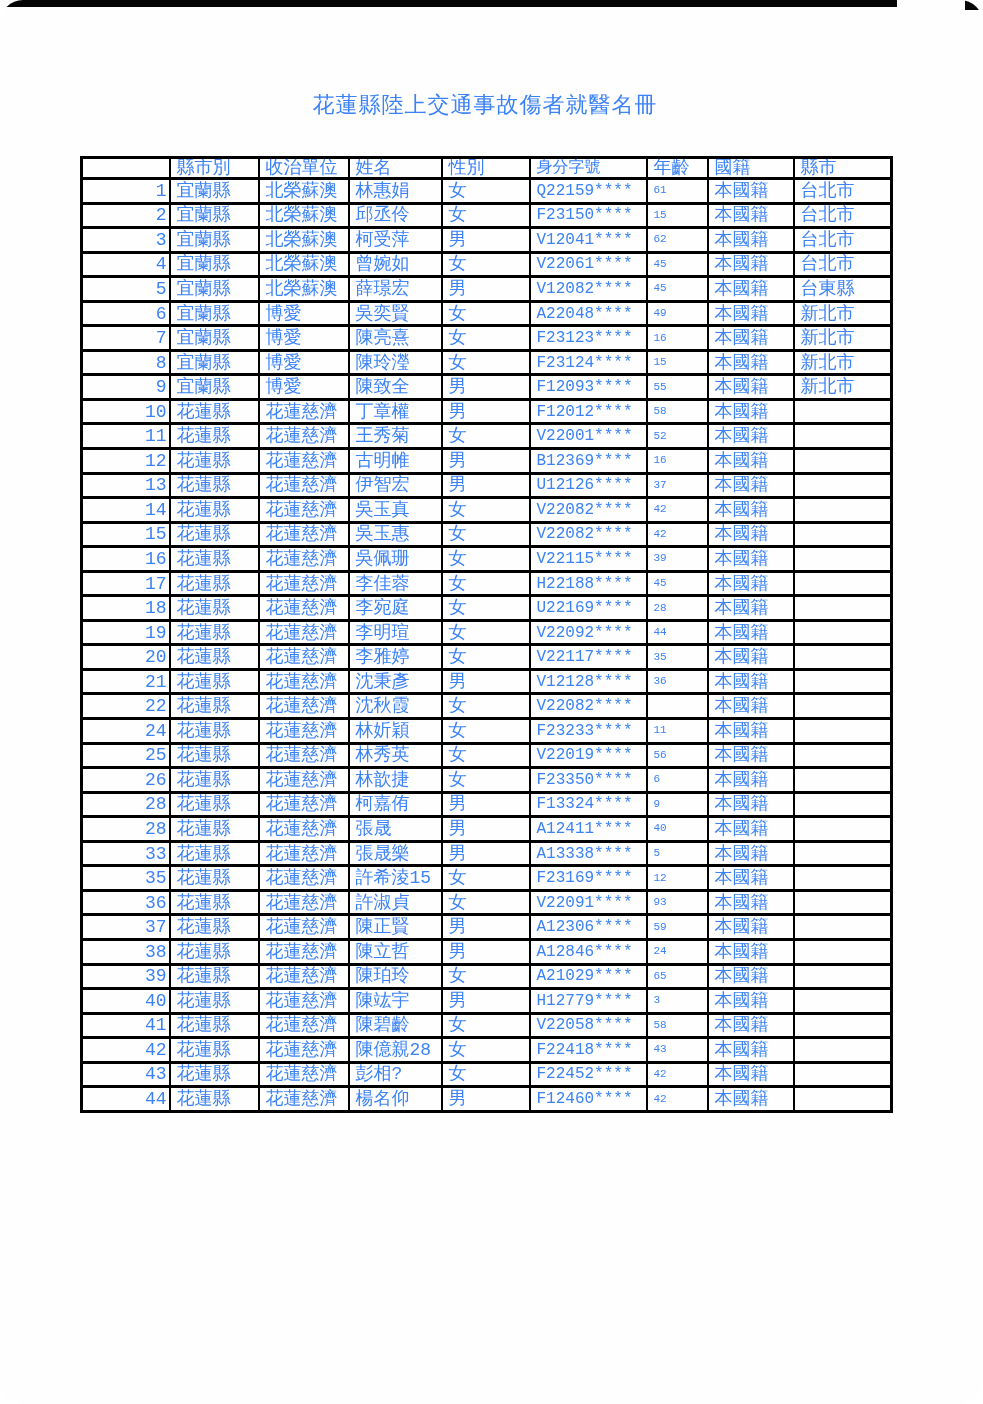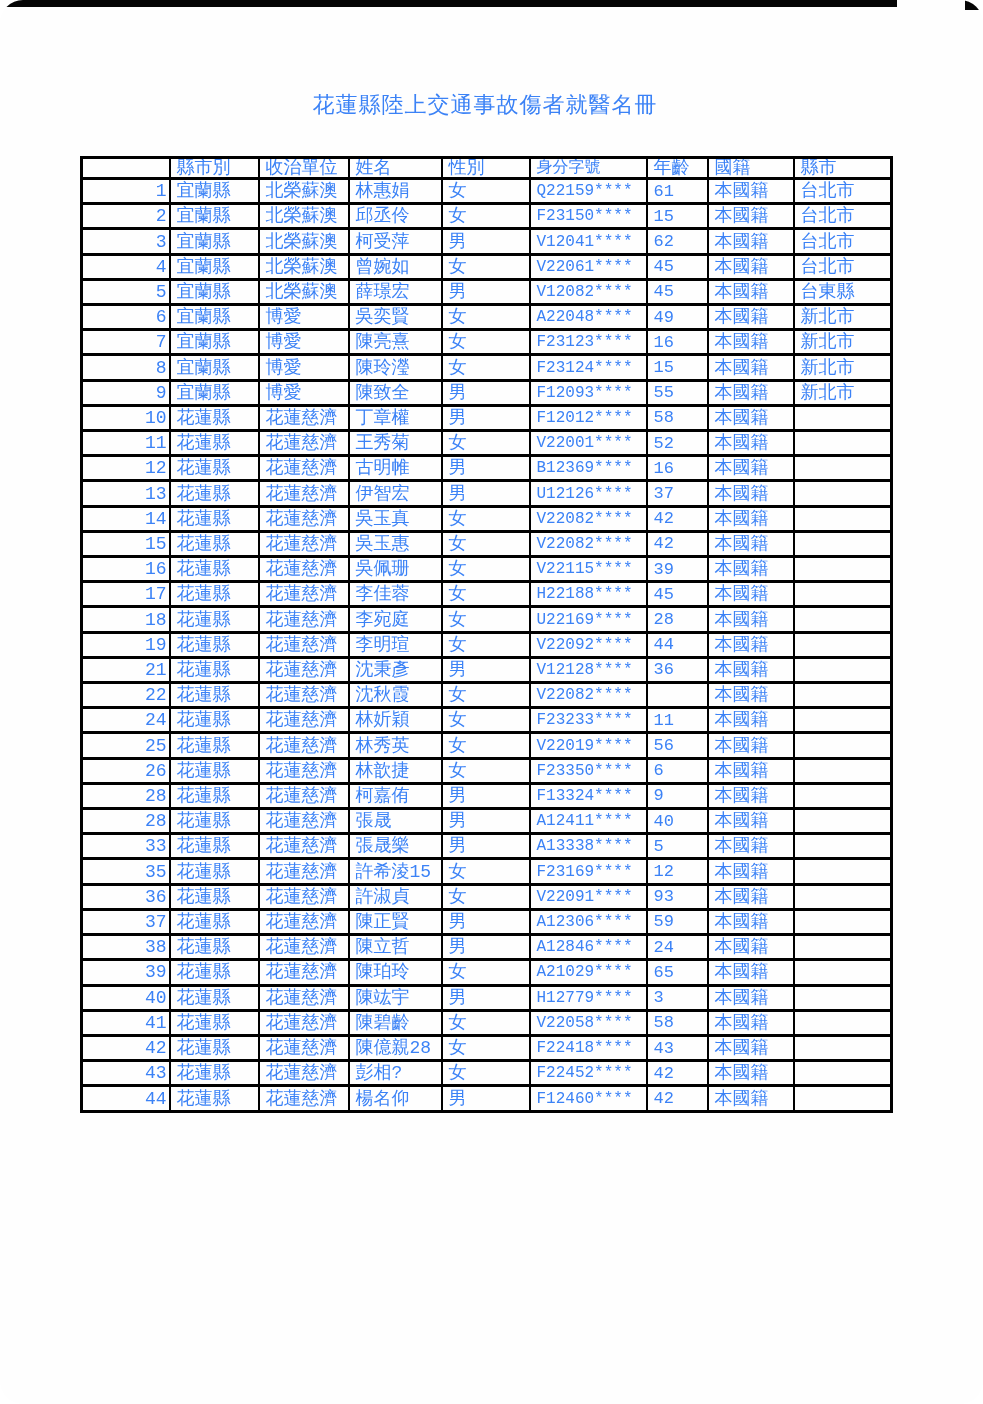--- a/index.html
+++ b/index.html
@@ -64,21 +64,21 @@
   }
   .roster th:first-child, .roster td:first-child {
     text-align: right;
     padding: 0 2px 0 0;
   }
   .roster td:nth-child(6), .roster th:nth-child(6) {
     font-size: 16px;
     letter-spacing: 0px;
   }
   .roster td:nth-child(7) {
-    font-size: 17px;
+    font-size: 11px;
   }
 </style>
 </head>
 <body>
 
 <div class="page">
   <div class="scan-topbar"></div>
   <div class="scan-corner"></div>
   <div class="doc-title">花蓮縣陸上交通事故傷者就醫名冊</div>
   <table class="roster">
@@ -310,20 +310,31 @@
           <td>花蓮縣</td>
           <td>花蓮慈濟</td>
           <td>李明瑄</td>
           <td>女</td>
           <td>V22092****</td>
           <td>44</td>
           <td>本國籍</td>
           <td></td>
         </tr>
         <tr>
+          <td>20</td>
+          <td>花蓮縣</td>
+          <td>花蓮慈濟</td>
+          <td>李雅婷</td>
+          <td>女</td>
+          <td>V22117****</td>
+          <td>35</td>
+          <td>本國籍</td>
+          <td></td>
+        </tr>
+        <tr>
           <td>21</td>
           <td>花蓮縣</td>
           <td>花蓮慈濟</td>
           <td>沈秉彥</td>
           <td>男</td>
           <td>V12128****</td>
           <td>36</td>
           <td>本國籍</td>
           <td></td>
         </tr>

